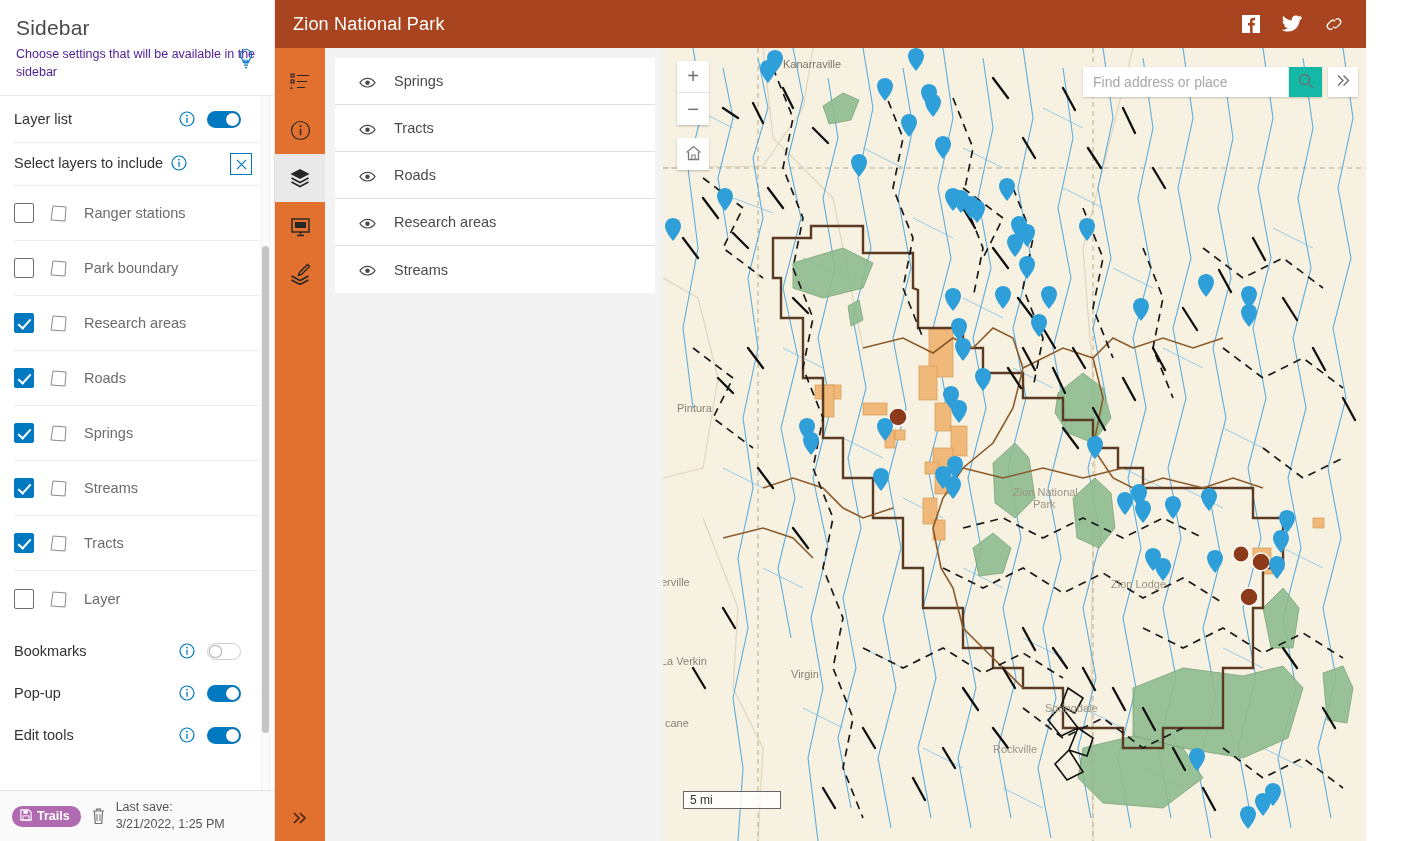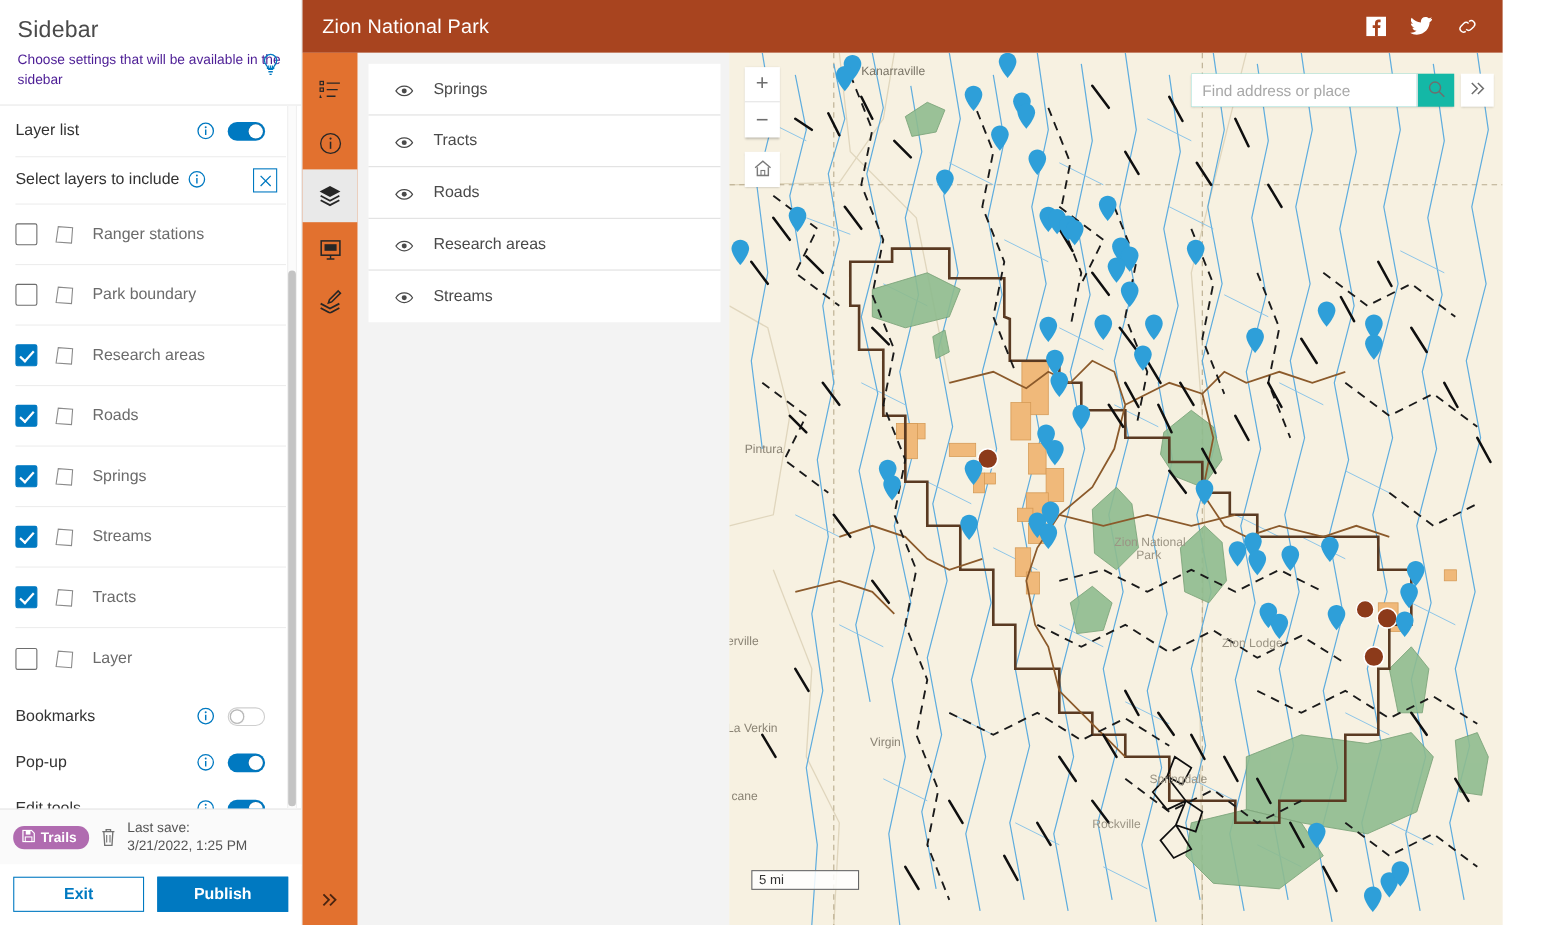--- a/index.html
+++ b/index.html
@@ -308,24 +308,20 @@
             <path d="M2 4h11M5.5 4V2.2h4V4M3.4 4l.8 12.5h6.6L11.6 4" fill="none" stroke="#444" stroke-width="1.2"></path>
             <path d="M6 7v7M9 7v7" stroke="#444" stroke-width="1"></path>
           </svg>
       </span>
       <span class="lastsave">
         <div>Last save:</div>
         <div>3/21/2022, 1:25 PM</div>
       </span>
     </div>
 
-    <div class="sb-actions">
-      <div class="btn btn-exit">Exit</div>
-      <div class="btn btn-publish">Publish</div>
-    </div>
   </aside>
 
   <div class="appwrap">
 
     <div class="apphdr">
       <div class="apphdr-title">Zion National Park</div>
       <div class="hdr-icons">
         <span>
           <svg width="18" height="18" viewBox="0 0 18 18">
               <rect width="18" height="18" fill="#fff"></rect>

